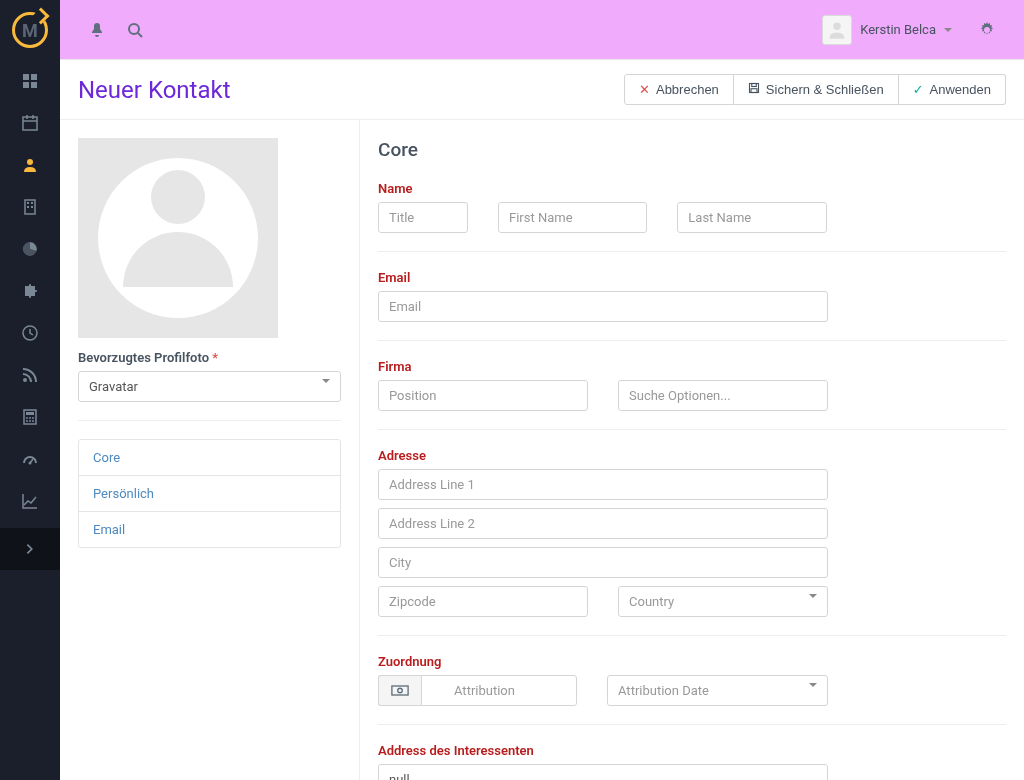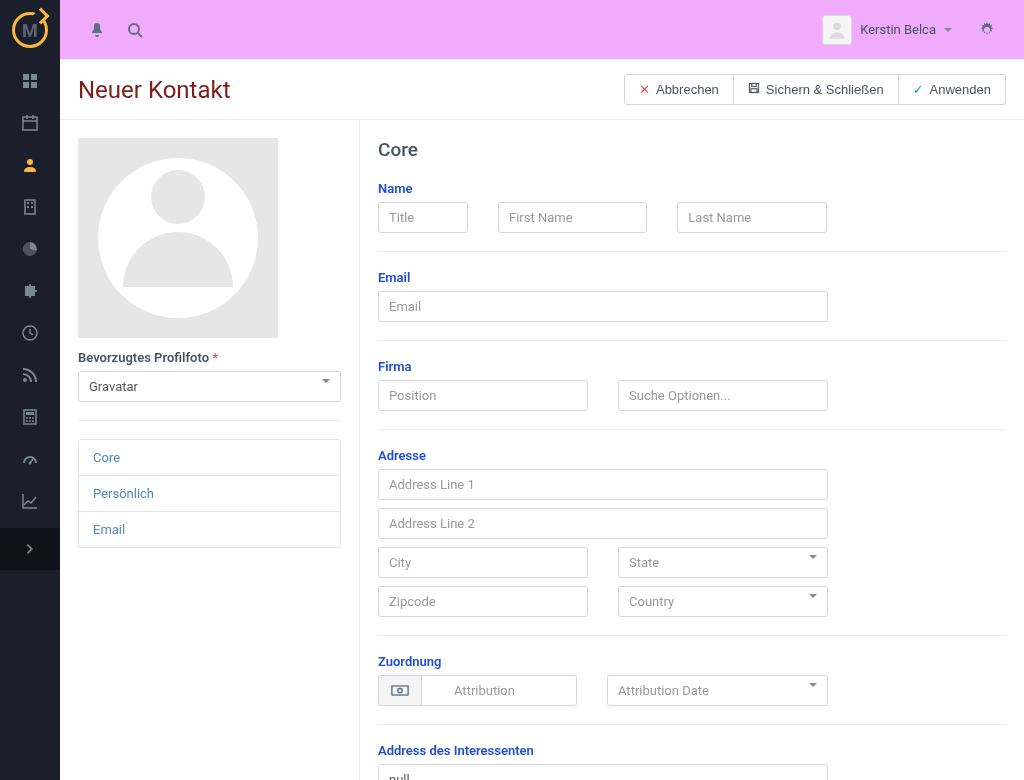--- a/index.html
+++ b/index.html
@@ -139,21 +139,21 @@
     }
     .page-header {
       display: flex;
       align-items: center;
       padding: 14px 18px;
       border-bottom: 1px solid #eee;
     }
     .page-title {
       font-size: 24px;
       font-weight: 400;
-      color: #7f1d1d;
+      color: #6d28d9;
       flex: 1;
     }
     .toolbar { display: flex; gap: 0; }
     .btn {
       background: #fff;
       border: 1px solid #d5d5d5;
       padding: 7px 14px;
       font-size: 13px;
       color: #47535f;
       cursor: pointer;
@@ -257,21 +257,21 @@
     .section-title {
       font-size: 19px;
       font-weight: 500;
       color: #47535f;
       margin-bottom: 20px;
     }
     .field-group { margin-bottom: 10px; }
     .field-label {
       font-size: 13px;
       font-weight: 600;
-      color: #1d4ed8;
+      color: #b91c1c;
       margin-bottom: 6px;
       display: block;
     }
     .row { display: flex; gap: 30px; margin-bottom: 8px; }
     .row > * { flex: 1; }
     .hr { height: 1px; background: #eee; margin: 18px 0; }
     .input-group { display: flex; }
     .input-addon {
       border: 1px solid #d5d5d5;
       border-right: none;
@@ -488,24 +488,20 @@
         </div>
       </div>
       <div class="hr"></div>
 
       <div class="field-group">
         <span class="field-label">Adresse</span>
         <div style="max-width:450px;margin-bottom:8px"><input class="input" placeholder="Address Line 1" style=""></div>
         <div style="max-width:450px;margin-bottom:8px"><input class="input" placeholder="Address Line 2" style=""></div>
         <div class="row" style="max-width:450px">
           <input class="input" placeholder="City" style="">
-          <div class="select faded">
-            <span>State</span>
-            <span class="caret"></span>
-          </div>
         </div>
         <div class="row" style="max-width:450px">
           <input class="input" placeholder="Zipcode" style="">
           <div class="select faded">
             <span>Country</span>
             <span class="caret"></span>
           </div>
         </div>
       </div>
       <div class="hr"></div>

